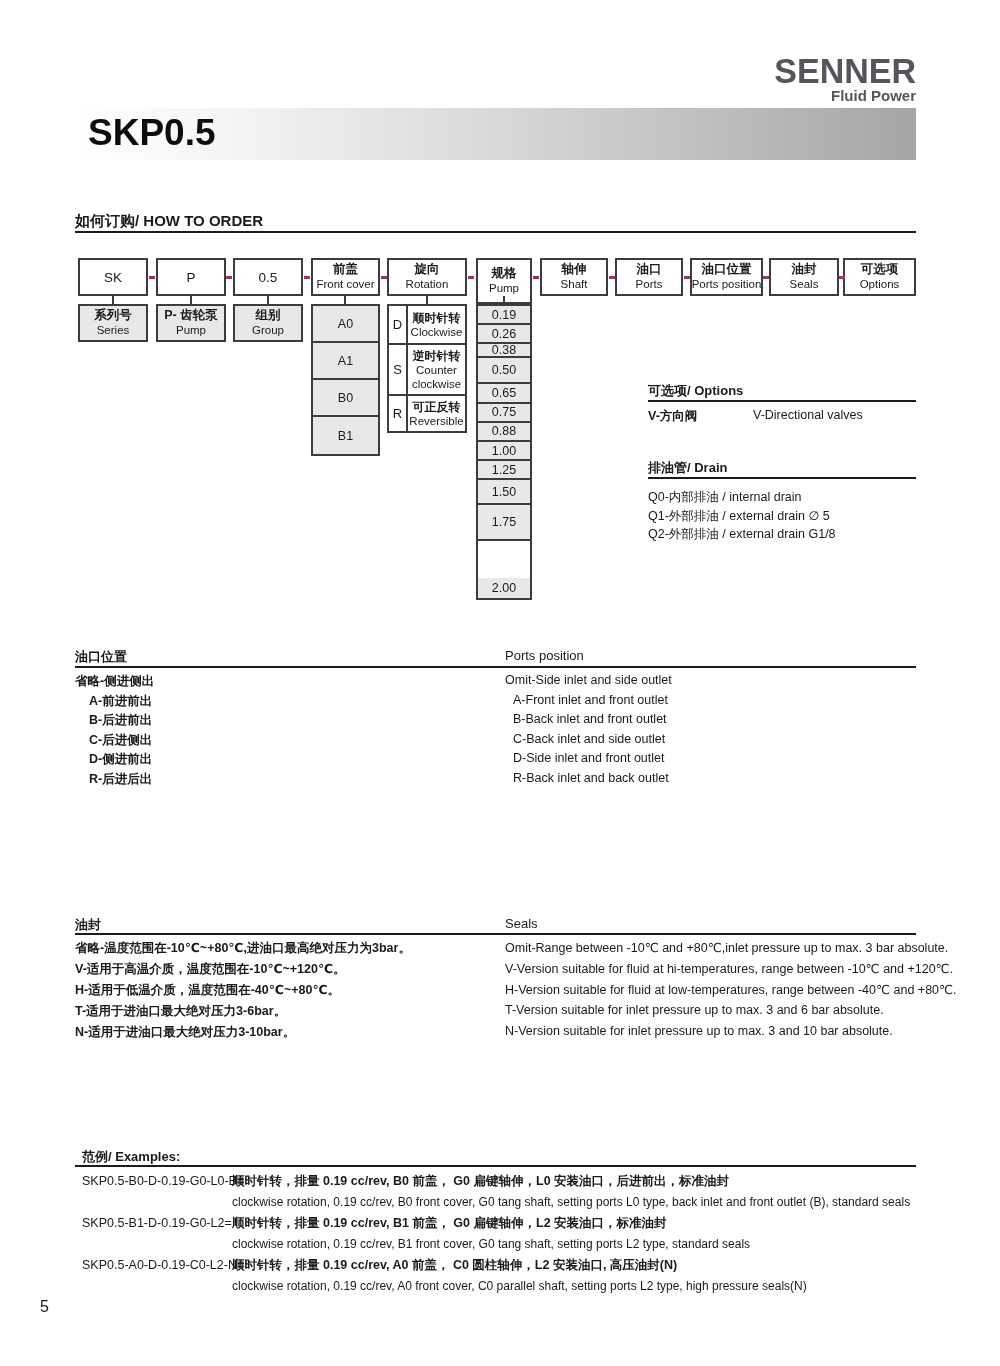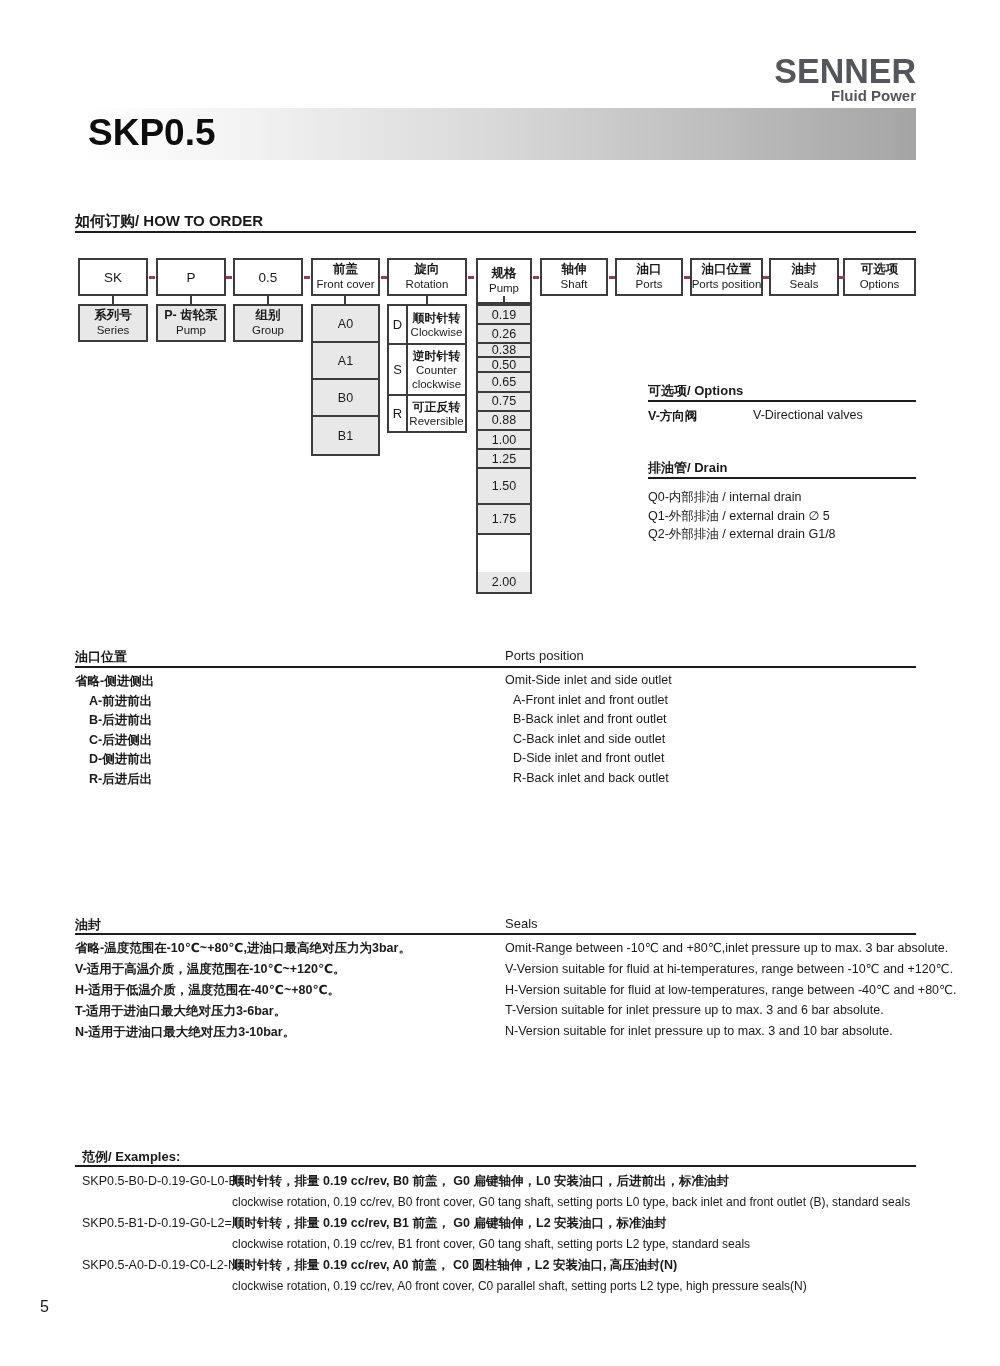--- a/index.html
+++ b/index.html
@@ -188,28 +188,28 @@
         <div class="cn">可正反转</div>
         <div class="en">Reversible</div>
       </div>
     </div>
   </div>
 
   <div class="stack" style="left:476px; top:304px; width:56px;">
     <div class="cell" style="height:19.2px;">0.19</div>
     <div class="cell" style="height:19.2px;">0.26</div>
     <div class="cell" style="height:14px;">0.38</div>
-    <div class="cell" style="height:15px;text-align:right;">0.50</div>
+    <div class="cell" style="height:26px;text-align:right;">0.50</div>
     <div class="cell" style="height:19.2px;">0.65</div>
     <div class="cell" style="height:19.2px;">0.75</div>
     <div class="cell" style="height:19.2px;">0.88</div>
     <div class="cell" style="height:19.2px;">1.00</div>
     <div class="cell" style="height:19.2px;">1.25</div>
-    <div class="cell" style="height:36px;">1.50</div>
-    <div class="cell" style="height:30px;">1.75</div>
+    <div class="cell" style="height:25px;">1.50</div>
+    <div class="cell" style="height:36px;">1.75</div>
     <div class="cell" style="height:19.2px;margin-top:37px;">2.00</div>
   </div>
 
   <div class="opt-line cnb" style="left:648px; top:382px; font-size:13px;">可选项/ Options</div>
   <div class="rule-thin" style="left:648px; top:400px; width:268px;"></div>
   <div class="opt-line cnb" style="left:648px; top:408px;">V-方向阀</div>
   <div class="opt-line" style="left:753px; top:408px;">V-Directional valves</div>
 
   <div class="opt-line cnb" style="left:648px; top:459px; font-size:13px;">排油管/ Drain</div>
   <div class="rule-thin" style="left:648px; top:477px; width:268px;"></div>

